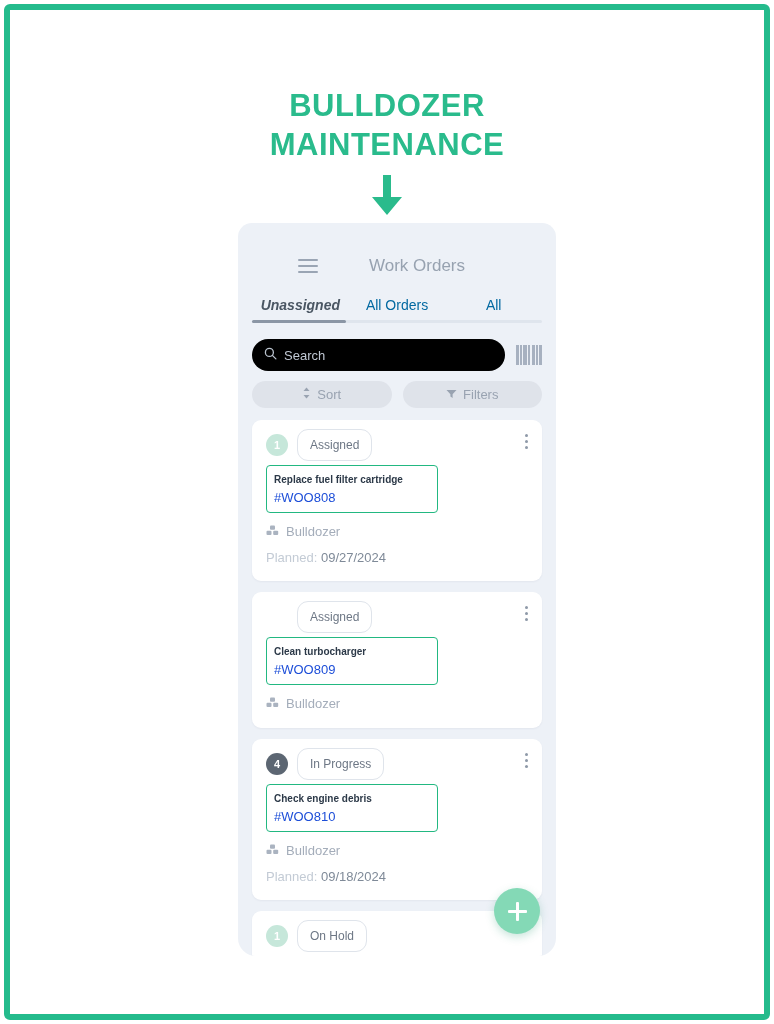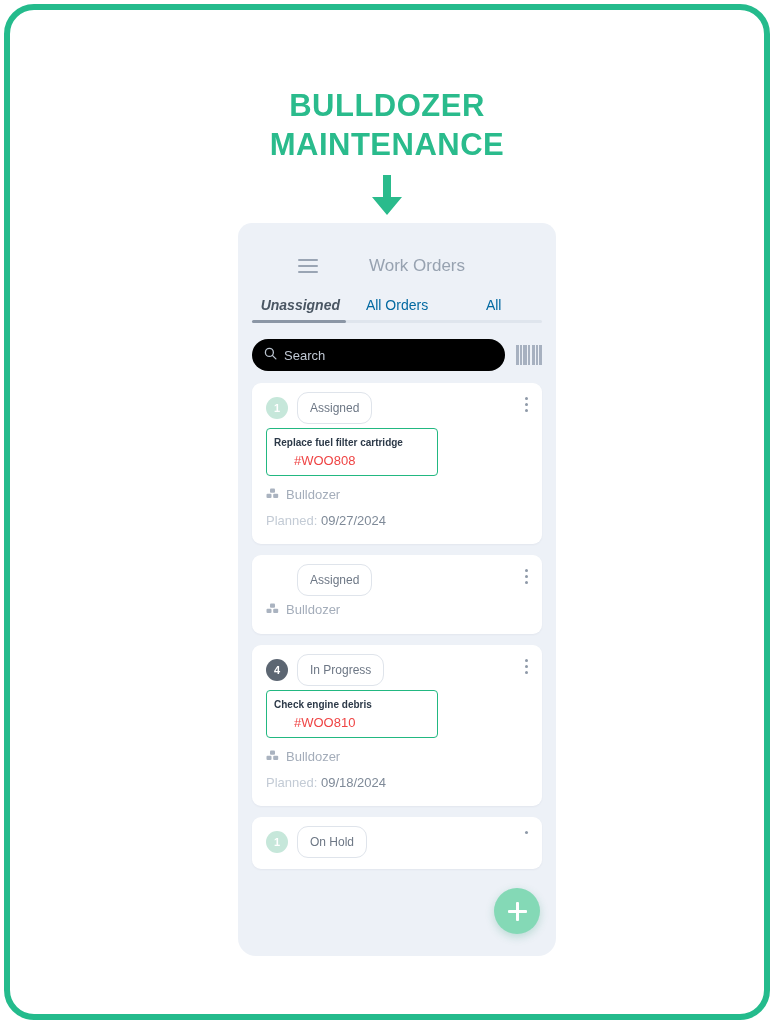--- a/index.html
+++ b/index.html
@@ -13,21 +13,21 @@
   }
 
   
   .page-frame {
     position: absolute;
     left: 4px;
     top: 4px;
     width: 766px;
     height: 1016px;
     border: 6px solid #24bb8c;
-    border-radius: 30px;
+    border-radius: 6px;
     background: #ffffff;
     overflow: hidden;
   }
 
   
   .headline {
     position: absolute;
     left: 0;
     top: 76px;
     width: 100%;
@@ -265,24 +265,23 @@
   }
   .wo-title {
     font-size: 10px;
     font-weight: bold;
     color: #2c3948;
     line-height: 17px;
     white-space: nowrap;
   }
   .wo-id {
     font-size: 13px;
-    color: #ef4444;
+    color: #1d4ed8;
     line-height: 17px;
     margin-top: 1px;
-    margin-left: 20px;
   }
 
   .asset-row {
     display: flex;
     align-items: center;
     margin-top: 9px;
     gap: 7px;
   }
   .asset-name {
     font-size: 13px;
@@ -366,20 +365,39 @@
         <i style="width:3px"></i>
           <i style="width:2px"></i>
           <i style="width:4px"></i>
           <i style="width:2px"></i>
           <i style="width:3px"></i>
           <i style="width:2px"></i>
           <i style="width:3px"></i>
       </div>
     </div>
 
+    <div class="pill-row">
+      <div class="pill">
+        <span>
+          <svg width="9" height="12" viewBox="0 0 9 12">
+            <path d="M4.5 0.5 L7.5 4 H1.5 z" fill="#99a3b1"></path>
+            <path d="M4.5 11.5 L1.5 8 H7.5 z" fill="#99a3b1"></path>
+          </svg>
+        </span>
+        <span>Sort</span>
+      </div>
+      <div class="pill">
+        <span>
+          <svg width="11" height="10" viewBox="0 0 11 10">
+            <path d="M0.5 1 H10.5 L6.6 5.2 V9 L4.4 7.6 V5.2 z" fill="#99a3b1"></path>
+          </svg>
+        </span>
+        <span>Filters</span>
+      </div>
+    </div>
 
     <div class="card-list">
 
       <div class="wo-card">
         <div class="card-top">
           <div class="count-badge mint">1</div>
           <div class="status-pill">Assigned</div>
         </div>
         <div class="kebab">
             <i></i>
@@ -409,20 +427,24 @@
       <div class="wo-card">
         <div class="card-top">
           <div class="count-badge spacer"></div>
           <div class="status-pill">Assigned</div>
         </div>
         <div class="kebab">
             <i></i>
             <i></i>
             <i></i>
           </div>
+        <div class="title-box">
+          <div class="wo-title">Clean turbocharger</div>
+          <div class="wo-id">#WOO809</div>
+        </div>
         <div class="asset-row">
           <span>
             <svg width="13" height="11" viewBox="0 0 13 11">
               <rect x="4" y="0.5" width="5" height="4.2" rx="1" fill="#aab3c0"></rect>
               <rect x="0.5" y="5.8" width="5" height="4.2" rx="1" fill="#aab3c0"></rect>
               <rect x="7.2" y="5.8" width="5" height="4.2" rx="1" fill="#aab3c0"></rect>
             </svg>
           </span>
           <span class="asset-name">Bulldozer</span>
         </div>

